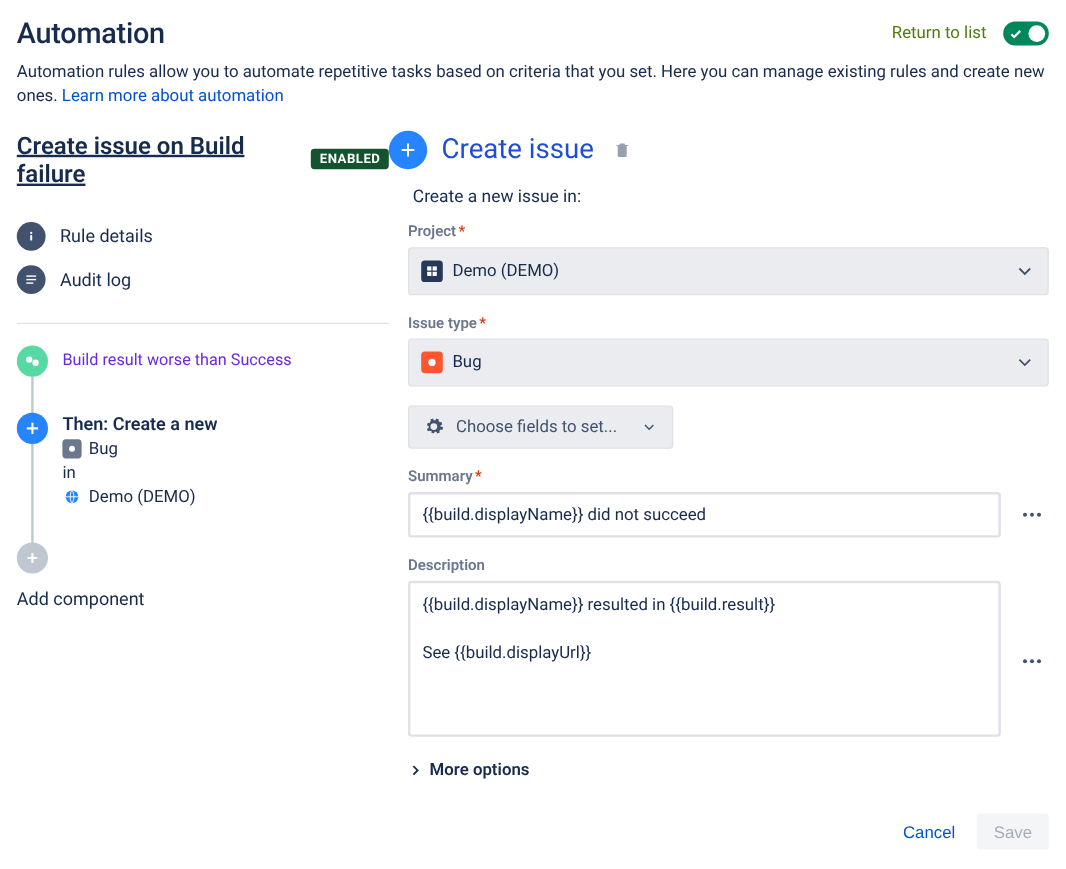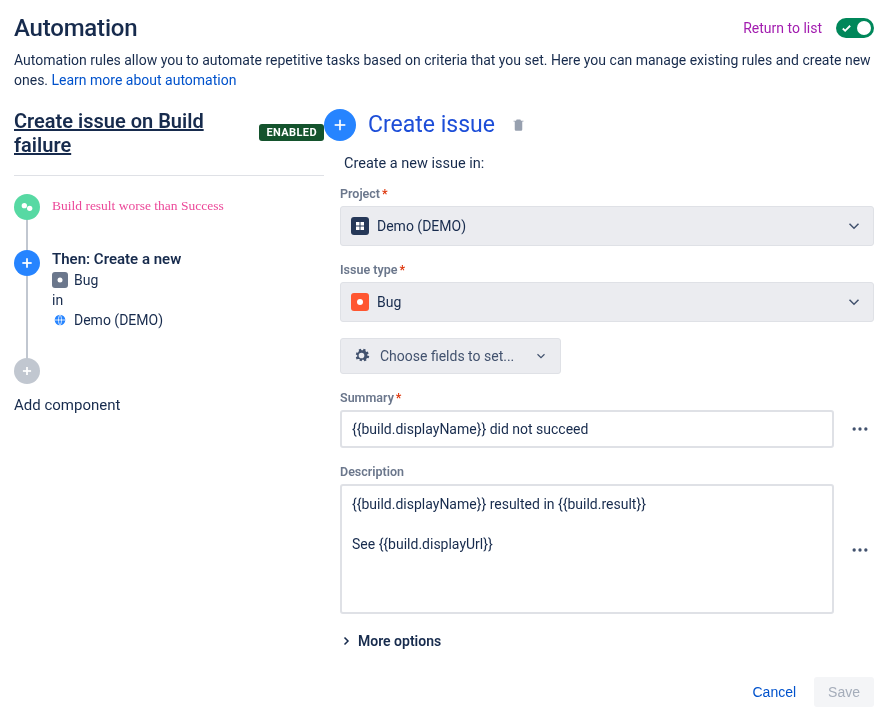--- a/index.html
+++ b/index.html
@@ -8,21 +8,21 @@
     padding: 14px;
     font-family: -apple-system, BlinkMacSystemFont, "Segoe UI", Roboto, Helvetica, Arial, sans-serif;
     color: #172B4D;
     background: #fff;
     width: 888px;
     font-size: 14px;
   }
   .header-row { display: flex; align-items: center; justify-content: space-between; }
   .title { font-size: 24px; font-weight: 500; color: #172B4D; letter-spacing: -0.2px; }
   .header-right { display: flex; align-items: center; gap: 14px; }
-  .link { color: #a21caf; cursor: pointer; }
+  .link { color: #4d7c0f; cursor: pointer; }
   .desc { margin-top: 8px; color: #172B4D; line-height: 1.45; }
   .desc .link { color: #0052CC; }
   .layout { display: flex; margin-top: 18px; }
   .sidebar { width: 310px; flex: 0 0 310px; }
   .main { flex: 1; }
 
   .rule-title-row { display: flex; align-items: center; gap: 10px; }
   .rule-title { font-size: 20px; font-weight: 600; text-decoration: underline; }
   .badge-enabled {
     background: #14532d; color: #fff; font-size: 11px; font-weight: 700;
@@ -40,21 +40,21 @@
   .flow-item { display: flex; gap: 12px; position: relative; padding-bottom: 30px; }
   .flow-line::before {
     content:""; position:absolute; left:12px; top:26px; bottom:-4px; width:1.5px; background:#C1C7D0;
   }
   .flow-icon { width: 26px; height: 26px; border-radius: 50%; flex-shrink:0; display:flex; align-items:center; justify-content:center; color:#fff; font-weight:600; z-index:1; }
   .ico-green { background: #57D9A3; }
   .ico-blue { background: #2684FF; }
   .ico-grey { background: #C1C7D0; }
   .flow-body { flex:1; }
   .flow-title { font-size: 15px; font-weight: 600; color:#172B4D; }
-  .flow-sub { font-size: 13.5px; color:#ec4899; margin-top:4px;font-family:Liberation Serif, serif; }
+  .flow-sub { font-size: 13.5px; color:#6d28d9; margin-top:4px; }
   .flow-meta { font-size: 14px; color:#172B4D; margin-top:6px; display:flex; align-items:center; gap:6px; }
   .flow-meta-line { margin-top:4px; }
   .mini-sq { width:16px; height:16px; border-radius:3px; display:inline-flex; align-items:center; justify-content:center; flex-shrink:0; }
   .sq-grey { background:#6B778C; }
   .sq-globe { background:#fff; }
 
   
   .panel-header { display:flex; align-items:center; gap:12px; }
   .big-plus { width:32px; height:32px; border-radius:50%; background:#2684FF; color:#fff; display:flex; align-items:center; justify-content:center; font-size:20px; font-weight:400; }
   .panel-title { font-size: 23px; font-weight: 400; color:#1d4ed8; }
@@ -131,20 +131,41 @@
 </div>
 
 <div class="layout">
 
   <div class="sidebar">
     <div class="rule-title-row">
       <span class="rule-title">Create issue on Build failure</span>
       <span class="badge-enabled">ENABLED</span>
     </div>
 
+    <div class="side-list">
+      <div class="side-item">
+        <span class="circ circ-grey">
+          <svg width="14" height="14" viewBox="0 0 24 24" fill="#fff">
+              <circle cx="12" cy="7" r="1.6"></circle>
+              <rect x="10.6" y="10" width="2.8" height="8" rx="1"></rect>
+            </svg>
+        </span>
+        <span class="lbl">Rule details</span>
+      </div>
+      <div class="side-item">
+        <span class="circ circ-grey">
+          <svg width="14" height="14" viewBox="0 0 24 24" fill="#fff">
+              <rect x="5" y="6" width="14" height="2"></rect>
+              <rect x="5" y="11" width="14" height="2"></rect>
+              <rect x="5" y="16" width="10" height="2"></rect>
+            </svg>
+        </span>
+        <span class="lbl">Audit log</span>
+      </div>
+    </div>
 
     <hr class="hr">
 
     <div class="flow">
       <div class="flow-item flow-line">
         <div class="flow-icon ico-green">
           <svg width="16" height="16" viewBox="0 0 24 24" fill="#fff">
               <circle cx="8" cy="10" r="4"></circle>
               <circle cx="16" cy="14" r="4"></circle>
             </svg>

